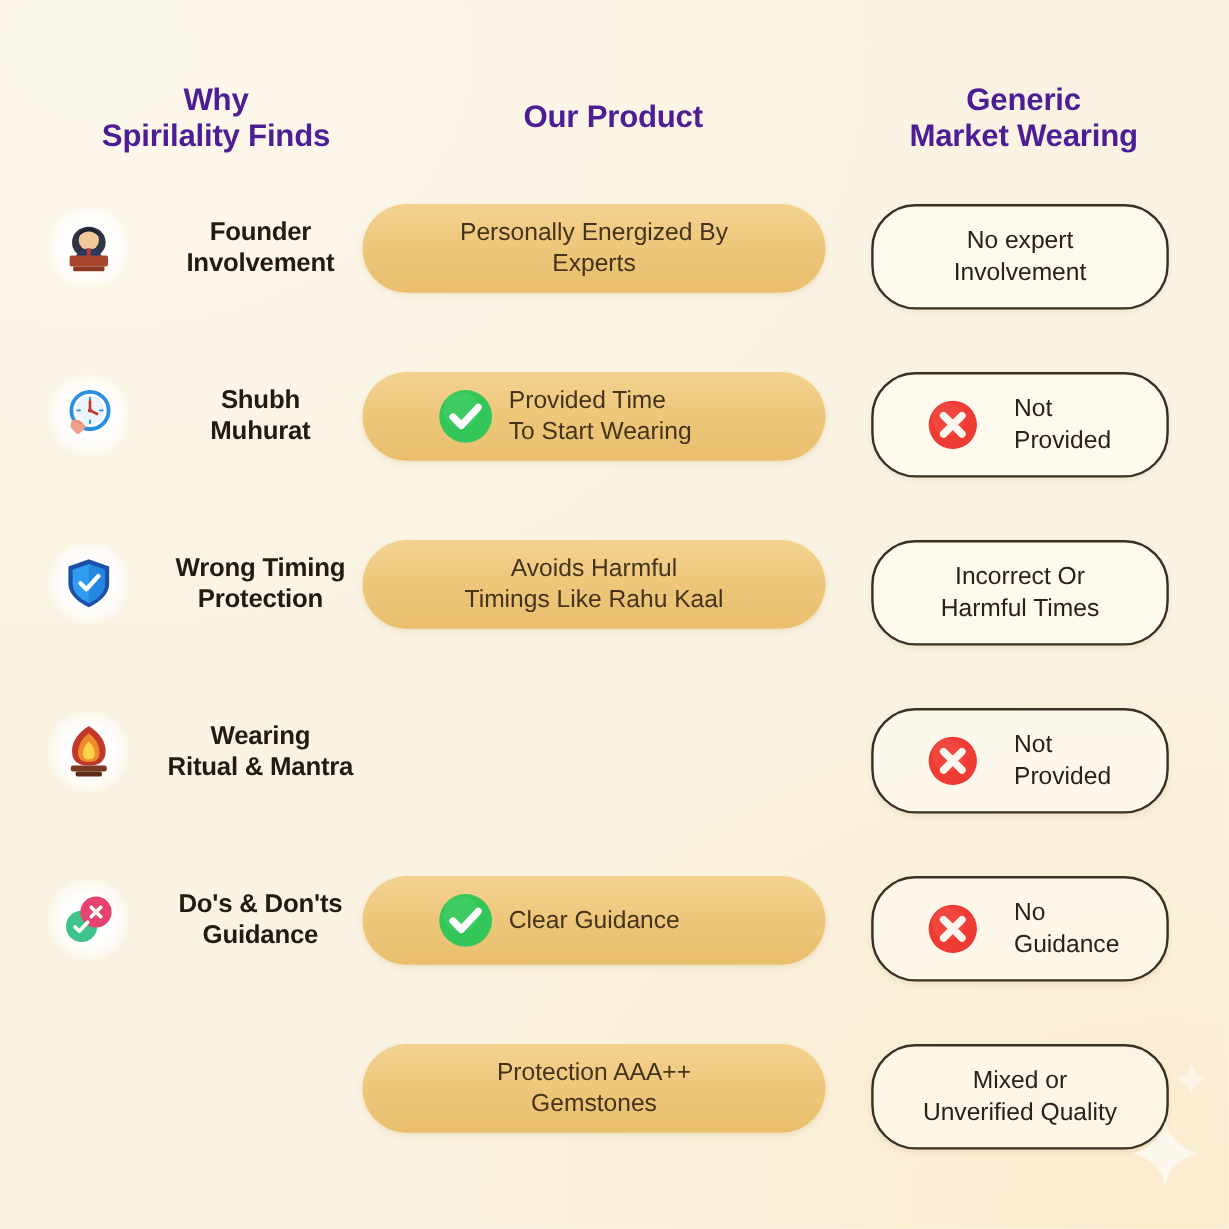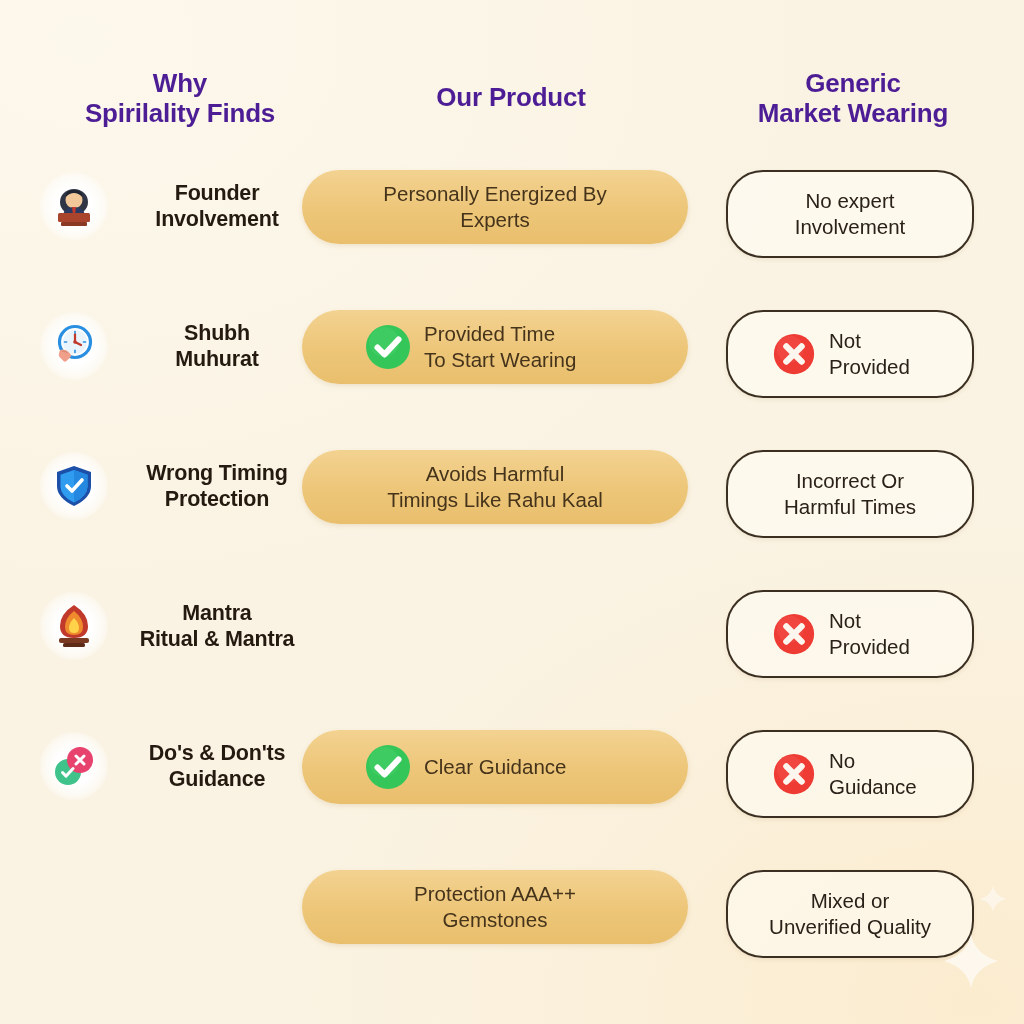--- a/index.html
+++ b/index.html
@@ -163,21 +163,21 @@
     padding: 0 16px;
   }
   .pill-outline.has-badge { justify-content: flex-start; padding-left: 42px; }
   .pill-outline .pill-text {
     color: #2a2118;
     font-size: 20.5px;
     line-height: 1.25;
     text-align: center;
     font-weight: 400;
   }
-  .pill-outline.has-badge .pill-text { text-align: left; }
+  .pill-outline.has-badge .pill-text { text-align: left; margin-left: 16px; }
 
   .line2 { display: block; }
 </style>
 </head>
 <body>
 
 <div class="sheet">
   <div class="bg-wash"></div>
 
   <div class="grid-head">
@@ -320,21 +320,21 @@
         <span class="feature-icon">
           <svg width="52" height="52" viewBox="0 0 52 52">
             <path d="M26 5 q14 9 14 21 q0 12 -14 12 q-14 0 -14 -12 q0 -12 14 -21z" fill="#c0392b"></path>
             <path d="M26 11 q9 7 9 16 q0 8 -9 8 q-9 0 -9 -8 q0 -9 9 -16z" fill="#ef8b2c"></path>
             <path d="M26 18 q5 5 5 10 q0 5 -5 5 q-5 0 -5 -5 q0 -5 5 -10z" fill="#ffd24a"></path>
             <rect x="11" y="38" width="30" height="5" rx="2" fill="#7a3a22"></rect>
             <rect x="15" y="43" width="22" height="4" rx="1.6" fill="#5e2b18"></rect>
           </svg>
         </span>
         <span class="feature-label">
-          <span>Mantra</span><br>
+          <span>Wearing</span><br>
           <span>Ritual &amp; Mantra</span>
         </span>
       </div>
 
 
       <div class="pill-outline has-badge">
         <span class="badge">
           <svg width="46" height="46" viewBox="0 0 48 48">
             <circle cx="24" cy="24" r="21" fill="#ee3b34"></circle>
             <circle cx="20" cy="19" r="14" fill="#f4514a" opacity="0.5"></circle>

